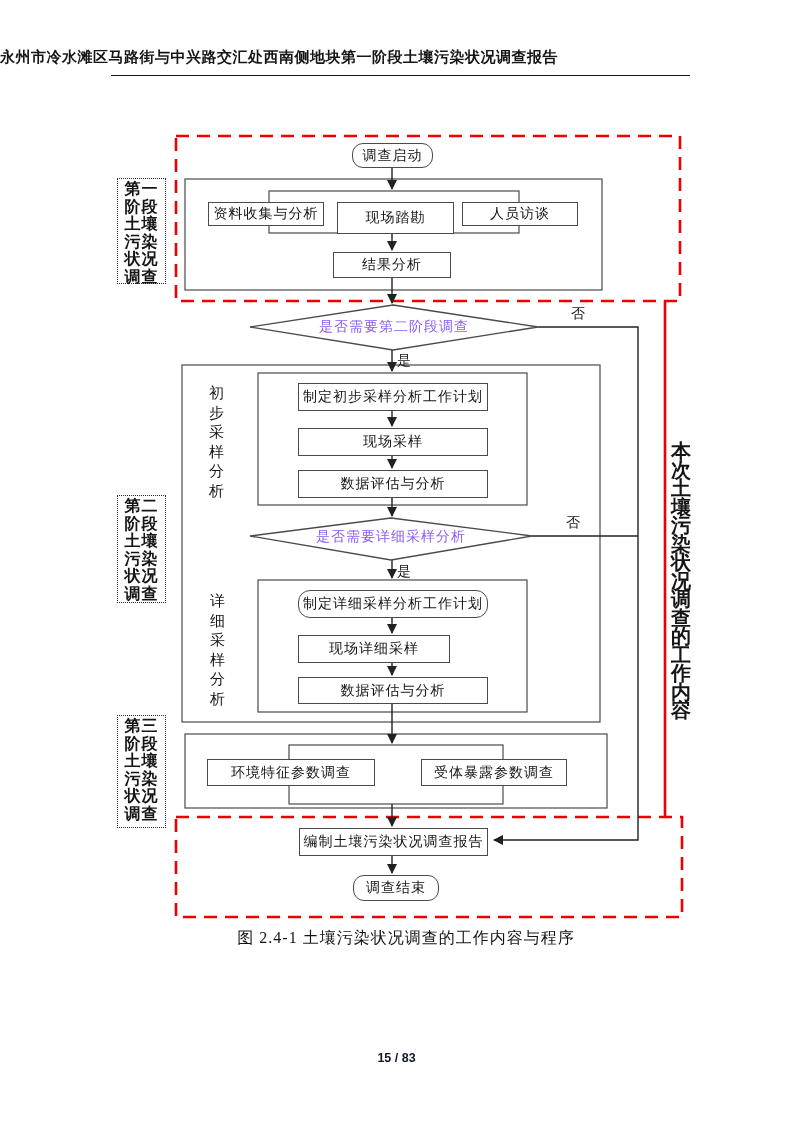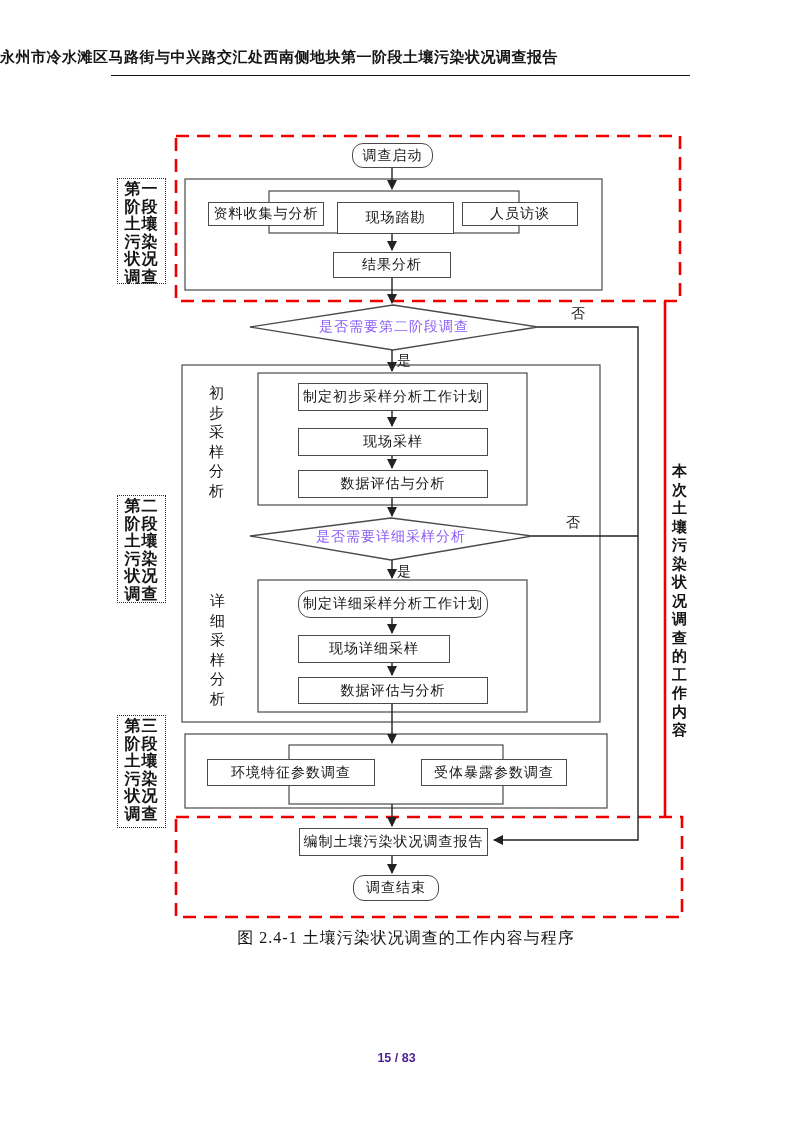--- a/index.html
+++ b/index.html
@@ -31,36 +31,36 @@
     border:1.6px dotted #2a2a2a;background:#fff;
     font-weight:bold;font-size:16px;line-height:17.6px;letter-spacing:1px;
     word-break:break-all;text-align:center;padding:1px 0;color:#151515;
   }
   
   .vlabel{
     position:absolute;width:17px;font-size:15px;line-height:19.5px;
     word-break:break-all;text-align:center;color:#151515;letter-spacing:0;
   }
   .side-note{
-    position:absolute;width:17px;font-size:15px;font-weight:bold;line-height:18.5px;
-    word-break:break-all;text-align:center;color:#151515;margin-top:20px;
+    position:absolute;width:17px;font-size:20px;font-weight:bold;line-height:18.5px;
+    word-break:break-all;text-align:center;color:#151515;
   }
   
   .dtext{
     position:absolute;text-align:center;font-size:14px;letter-spacing:1px;color:#8b5cf6;white-space:nowrap;
   }
   .yn{position:absolute;font-size:14px;color:#151515;}
   .caption{
     left:0;right:16px;top:928px;text-align:center;
     font-size:16px;letter-spacing:1px;color:#151515;padding-left:35px;
   }
   .page-num{
     left:0;right:0;top:1051px;text-align:center;
     font-family:"Liberation Sans","DejaVu Sans",sans-serif;
-    font-size:12.5px;font-weight:bold;color:#4c1d95;
+    font-size:12.5px;font-weight:bold;color:#0f172a;
   }
 </style>
 </head>
 <body>
 
 <div id="page">
 
   <div class="abs header-title">永州市冷水滩区马路街与中兴路交汇处西南侧地块第一阶段土壤污染状况调查报告</div>
   <div class="abs header-rule"></div>
 

